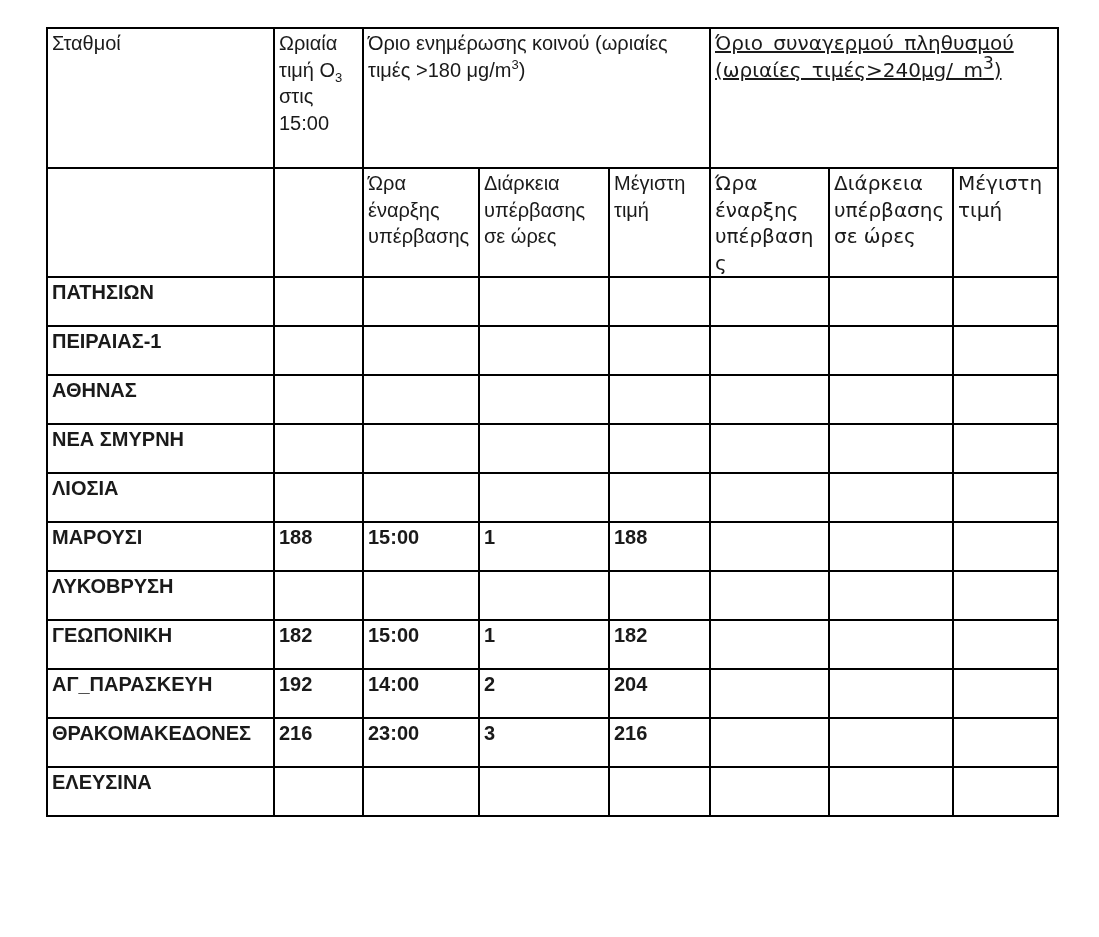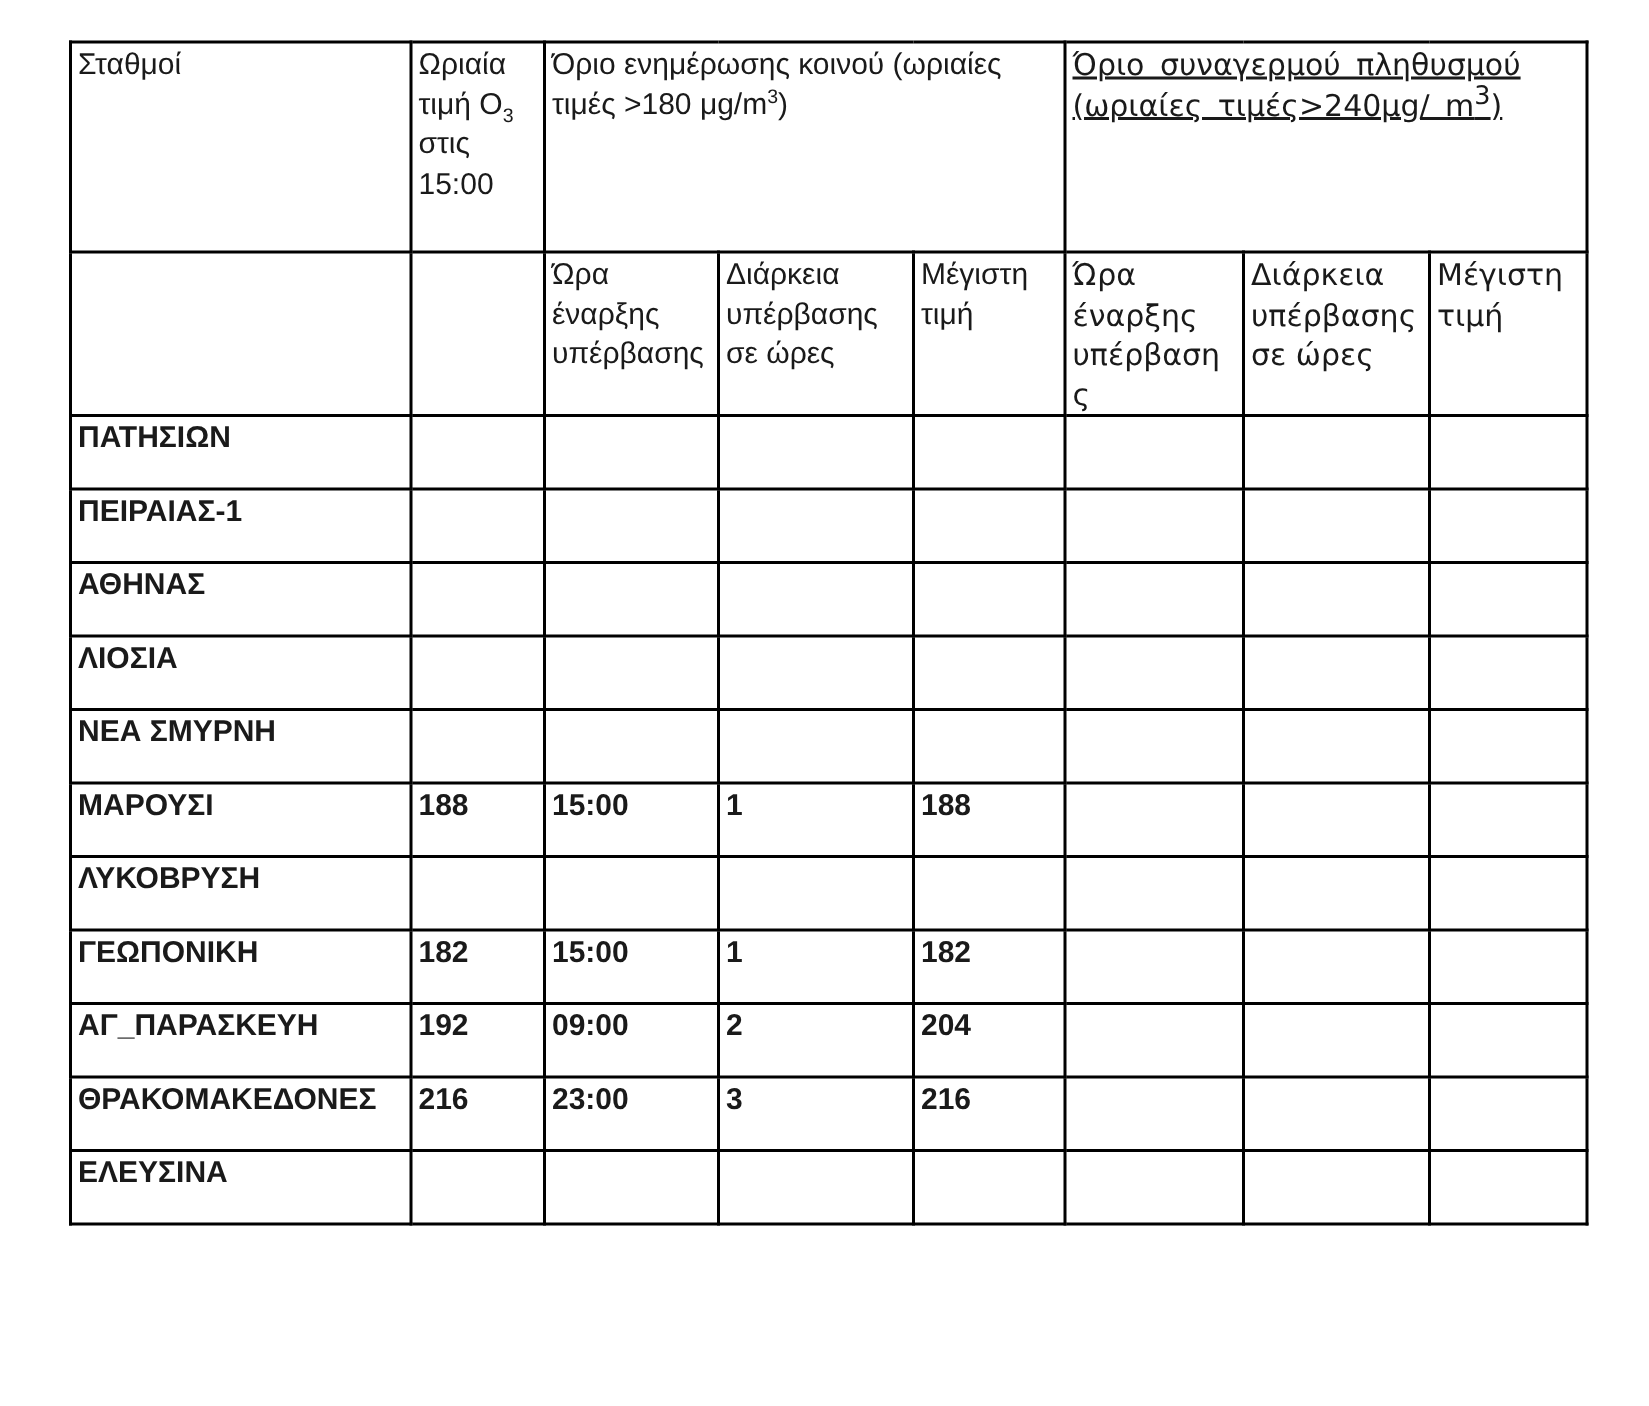--- a/index.html
+++ b/index.html
@@ -104,31 +104,31 @@
     <td>ΑΘΗΝΑΣ</td>
     <td></td>
     <td></td>
     <td></td>
     <td></td>
     <td class="alt"></td>
     <td class="alt"></td>
     <td class="alt"></td>
   </tr>
         <tr class="drow">
-    <td>ΛΙΟΣΙΑ</td>
+    <td>ΝΕΑ ΣΜΥΡΝΗ</td>
     <td></td>
     <td></td>
     <td></td>
     <td></td>
     <td class="alt"></td>
     <td class="alt"></td>
     <td class="alt"></td>
   </tr>
         <tr class="drow">
-    <td>ΝΕΑ ΣΜΥΡΝΗ</td>
+    <td>ΛΙΟΣΙΑ</td>
     <td></td>
     <td></td>
     <td></td>
     <td></td>
     <td class="alt"></td>
     <td class="alt"></td>
     <td class="alt"></td>
   </tr>
         <tr class="drow">
     <td>ΜΑΡΟΥΣΙ</td>
@@ -156,21 +156,21 @@
     <td>15:00</td>
     <td>1</td>
     <td>182</td>
     <td class="alt"></td>
     <td class="alt"></td>
     <td class="alt"></td>
   </tr>
         <tr class="drow">
     <td>ΑΓ_ΠΑΡΑΣΚΕΥΗ</td>
     <td>192</td>
-    <td>09:00</td>
+    <td>14:00</td>
     <td>2</td>
     <td>204</td>
     <td class="alt"></td>
     <td class="alt"></td>
     <td class="alt"></td>
   </tr>
         <tr class="drow">
     <td>ΘΡΑΚΟΜΑΚΕΔΟΝΕΣ</td>
     <td>216</td>
     <td>23:00</td>

